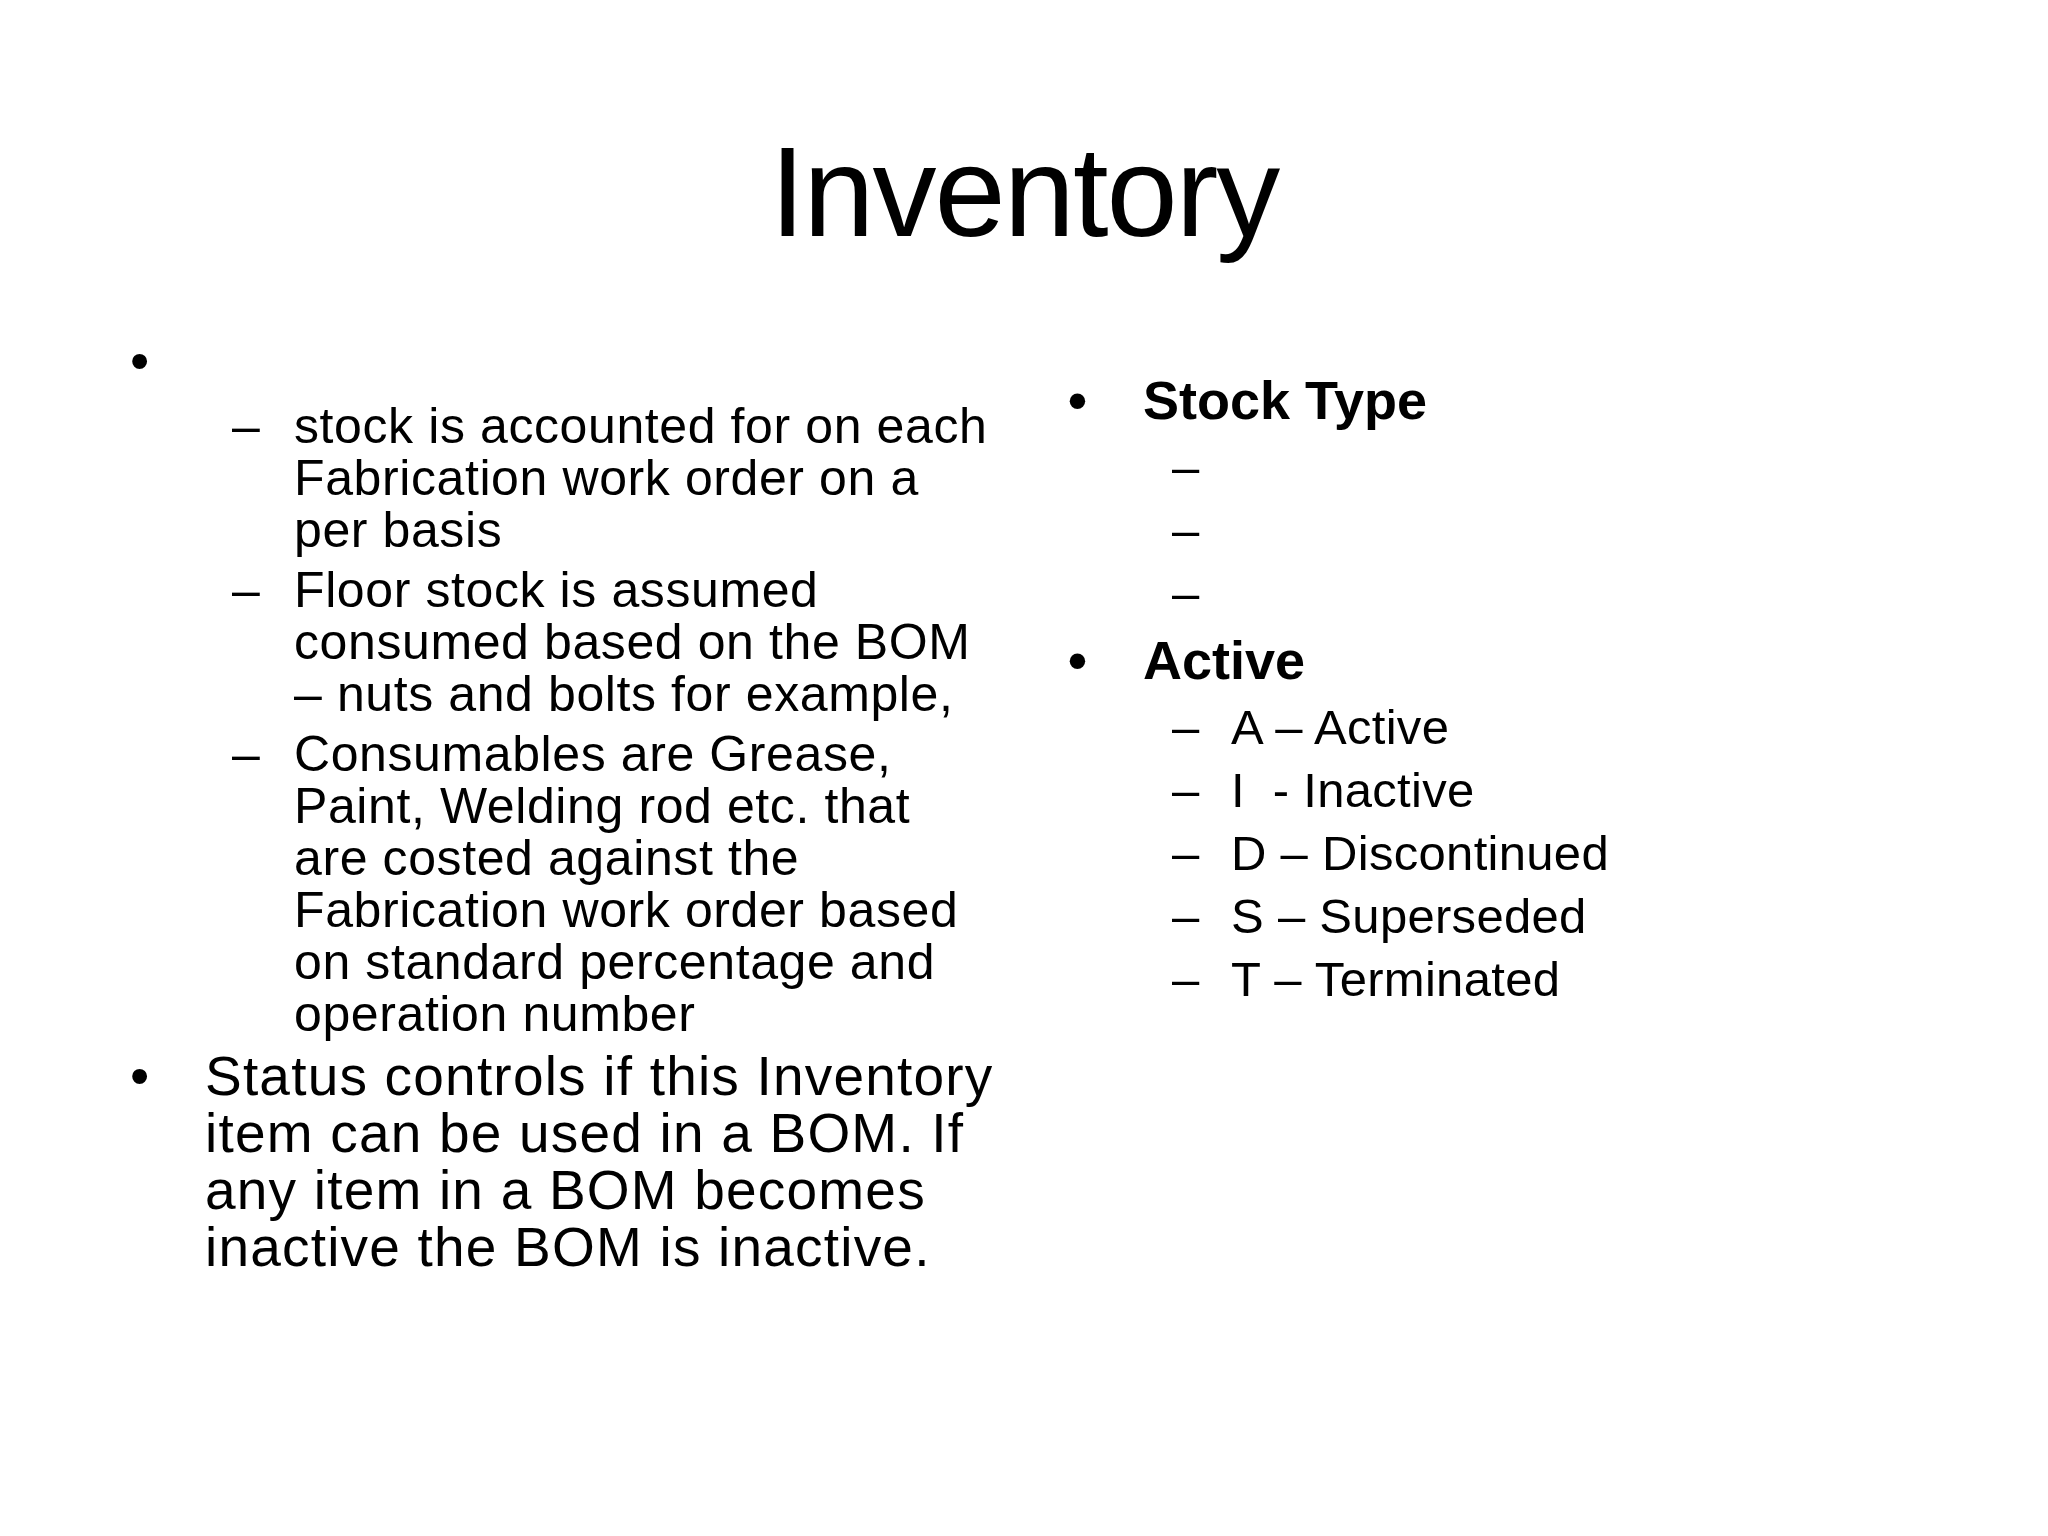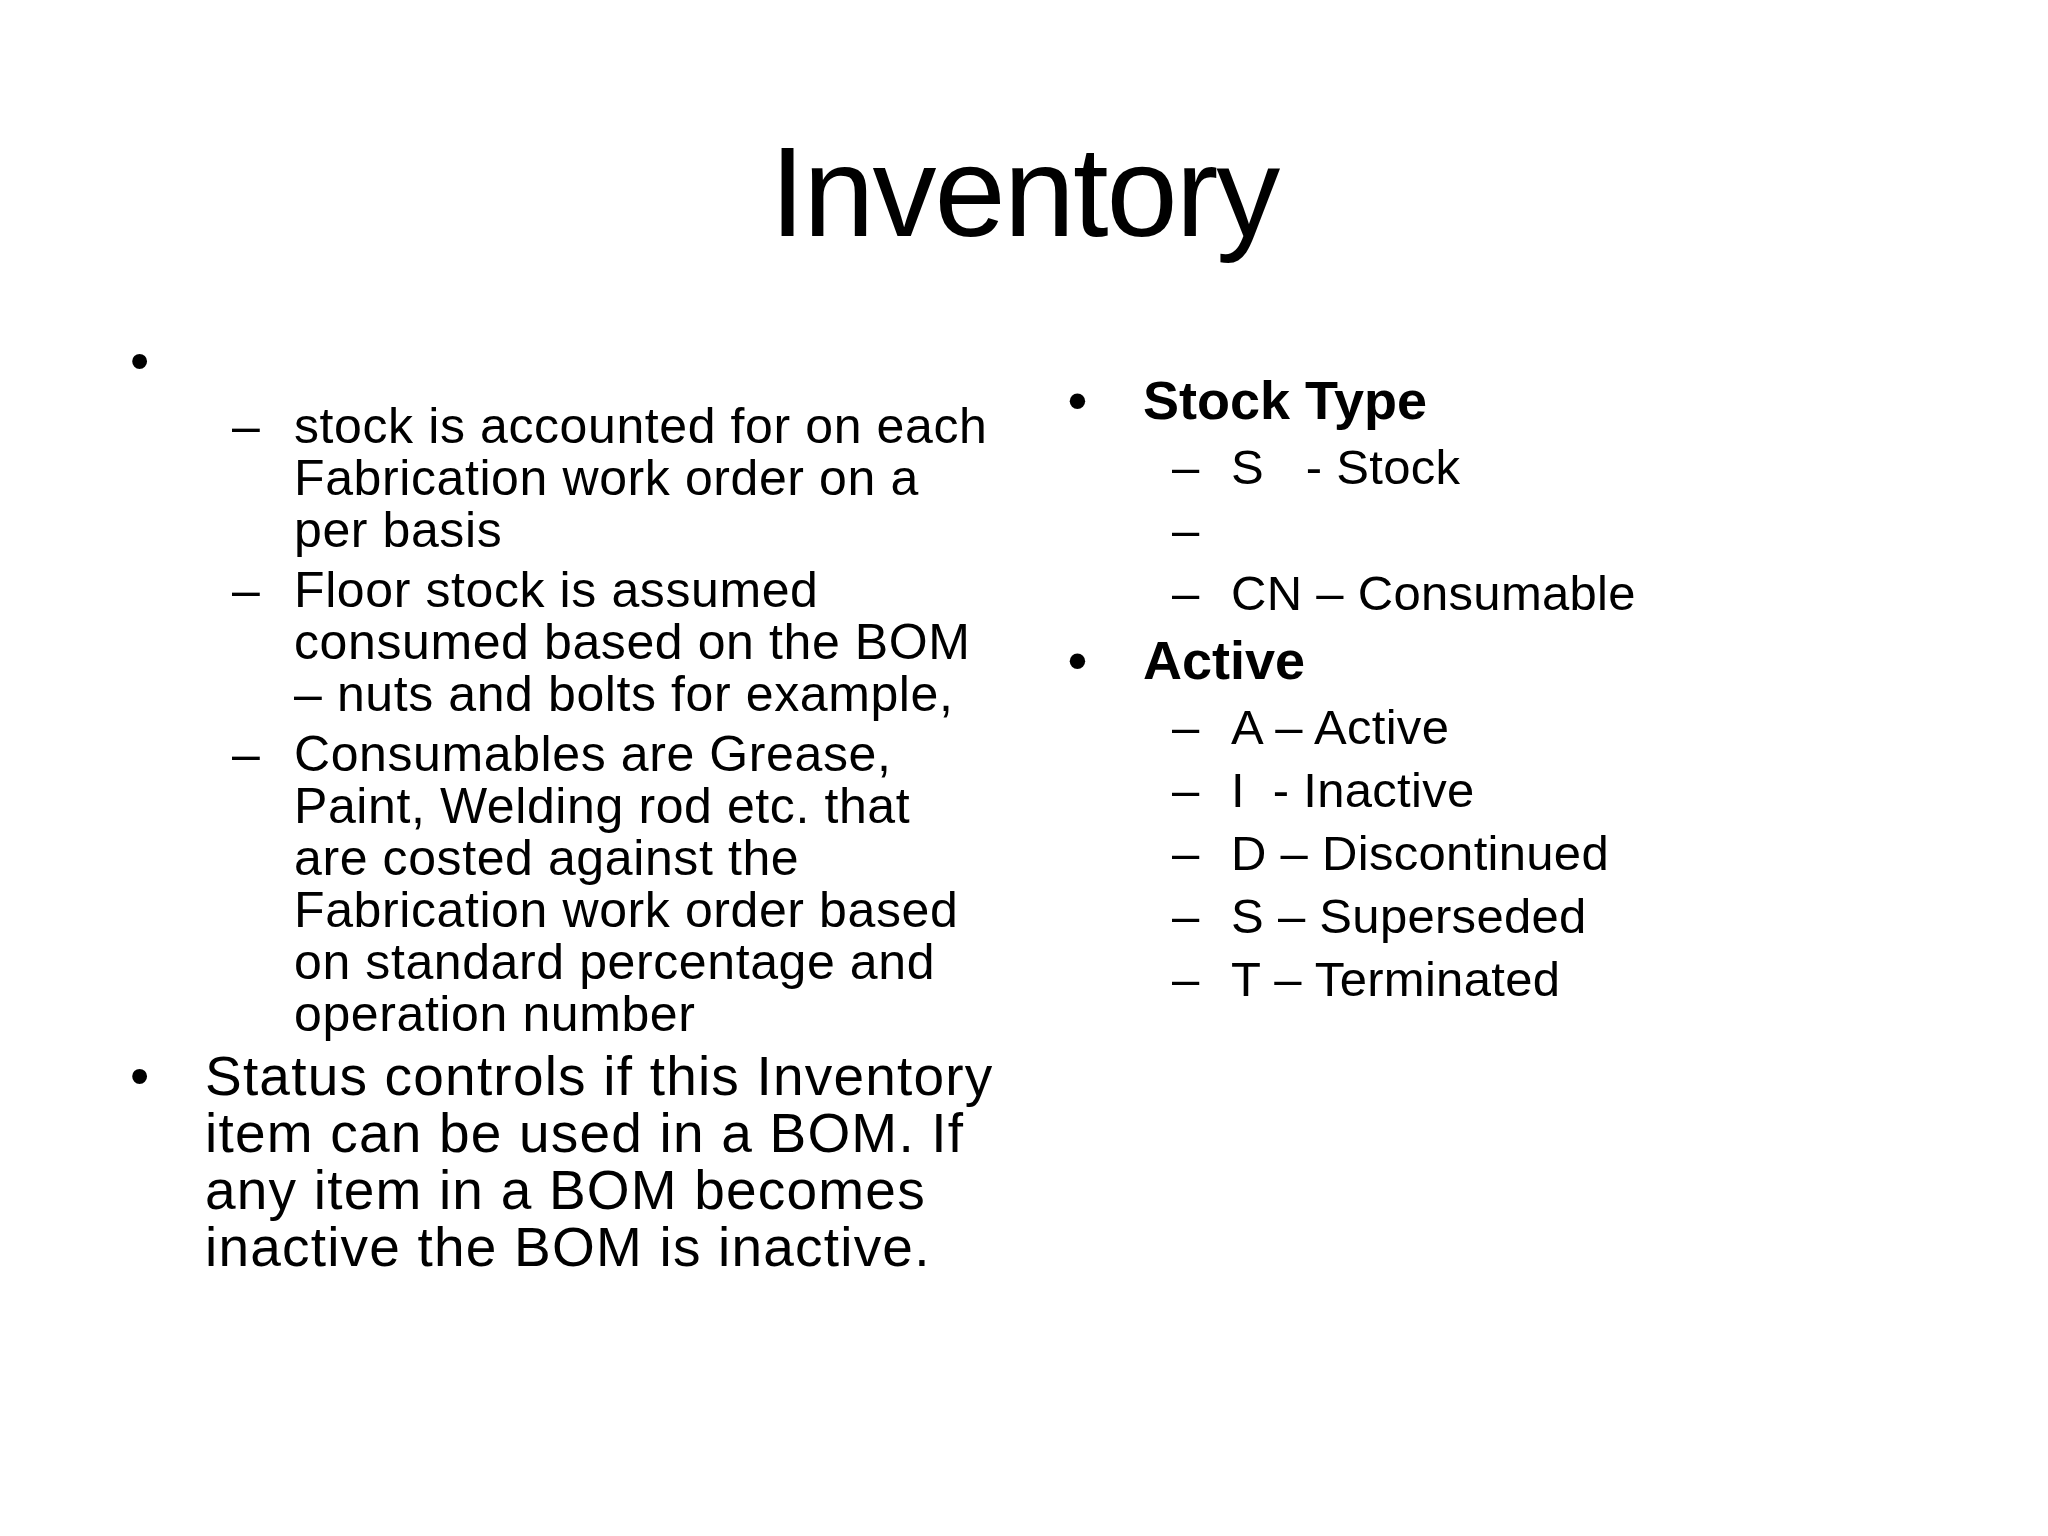--- a/index.html
+++ b/index.html
@@ -82,28 +82,26 @@
     </div>
   </div>
 
   <div class="col col-right">
     <div class="li l1">
       <span class="mk">•</span>
       <span class="tx">Stock Type</span>
     </div>
     <div class="li l2">
       <span class="mk">–</span>
-      <span class="tx">S   - Stock</span>
     </div>
     <div class="li l2">
       <span class="mk">–</span>
     </div>
     <div class="li l2">
       <span class="mk">–</span>
-      <span class="tx">CN – Consumable</span>
     </div>
     <div class="li l1 spaced">
       <span class="mk">•</span>
       <span class="tx">Active</span>
     </div>
     <div class="li l2">
       <span class="mk">–</span>
       <span class="tx">A – Active</span>
     </div>
     <div class="li l2">

